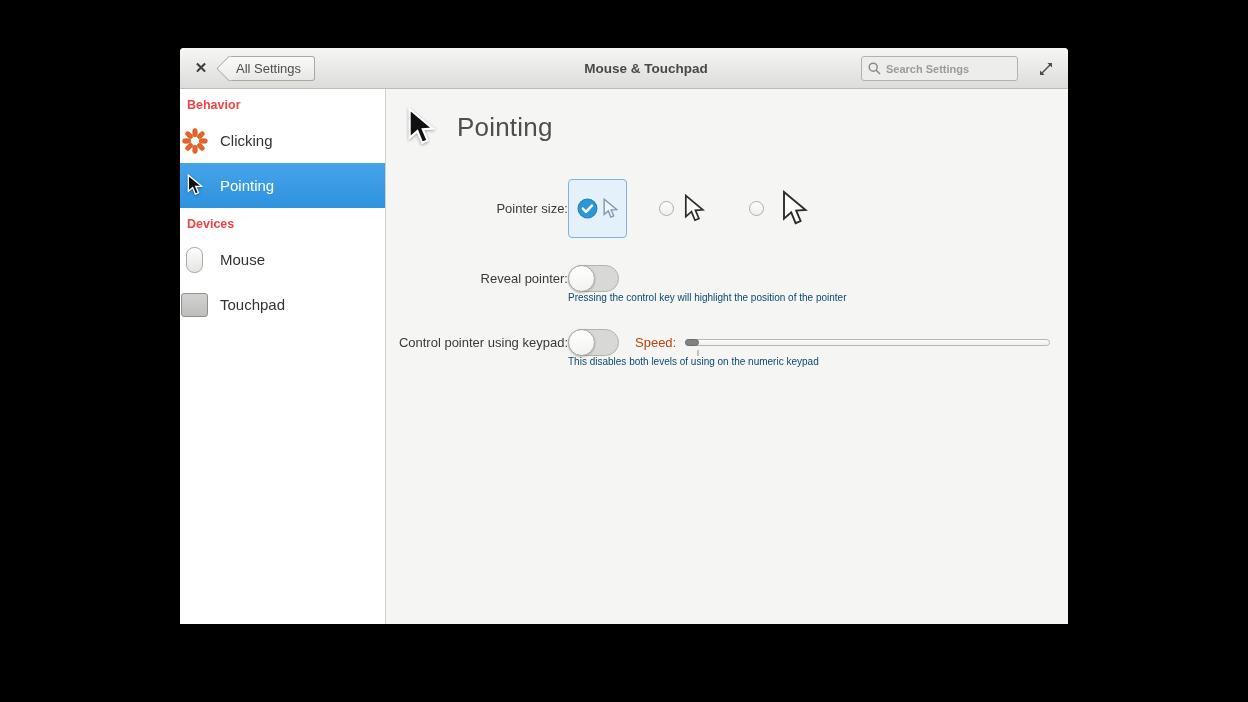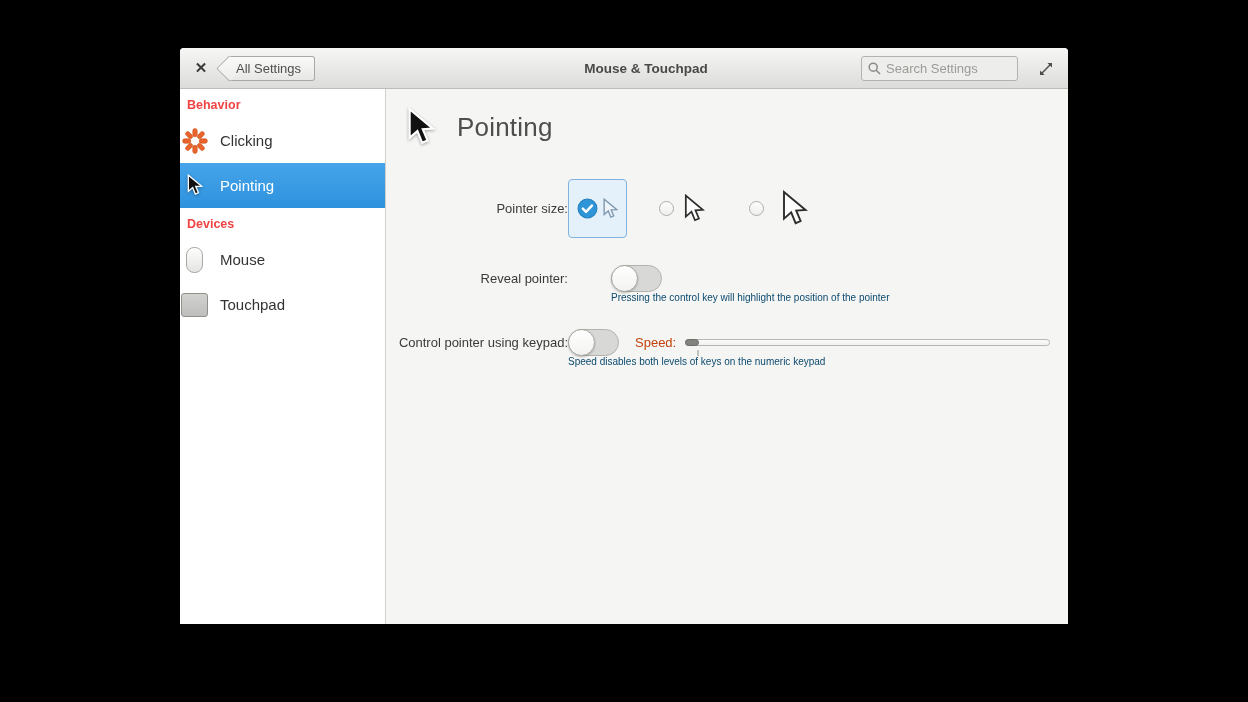--- a/index.html
+++ b/index.html
@@ -21,21 +21,21 @@
   .back-btn::before { content:''; position:absolute; left:-9px; top:2.6px; width:18px; height:18px;
               transform:rotate(45deg); border-left:1px solid #a9a9a4; border-bottom:1px solid #a9a9a4;
               background:linear-gradient(135deg,#fafaf9,#ececea); border-radius:2px 0 2px 2px; }
   .back-btn span { position:relative; font-size:13px; color:#504f4d; }
   .tb-title { position:absolute; left:0; right:0; text-align:center; font-size:13.5px;
               font-weight:bold; color:#494947; pointer-events:none;padding-left:44px; }
   .search-box { position:absolute; right:50px; top:8px; width:157px; height:25px;
               background:#ededeb; border:1px solid #b2b2ae; border-radius:3px;
               display:flex; align-items:center; padding-left:6px; }
   .search-box input { border:none; background:transparent; outline:none; width:118px;
-              font-size:13px; color:#555; font-family:"Liberation Sans",sans-serif; margin-left:5px; }
+              font-size:11px; color:#555; font-family:"Liberation Sans",sans-serif; margin-left:5px;font-weight:bold; }
   .search-box input::placeholder { color:#9b9b97; }
   .max-btn { position:absolute; right:14px; top:13px; width:16px; height:16px; }
 
   
   .win-body { display:flex; height:535px; }
   .sidebar { width:206px; background:#ffffff; border-right:1px solid #cfcfcb; }
   .section-header { font-size:12.5px; font-weight:bold; color:#ef4444; padding:9px 0 6px 7px; }
   .side-item { height:45px; display:flex; align-items:center; }
   .side-item .icn { width:29px; display:flex; justify-content:center; }
   .side-item .lbl { margin-left:11px; font-size:15px; color:#333; }
@@ -60,21 +60,21 @@
            background:linear-gradient(#fdfdfc,#efefed); }
   .gap-a{margin-left:32px;} .gap-b{margin-left:10px;} .gap-c{margin-left:44px;} .gap-d{margin-left:18px;}
 
   
   .toggle { position:relative; width:51px; height:27px; border-radius:14px;
             background:#d8d8d6; border:1px solid #b2b2af; }
   .toggle .knob { position:absolute; left:-1px; top:-1px; width:27px; height:27px; border-radius:50%;
             background:linear-gradient(#ffffff,#f2f2f0); border:1px solid #a6a6a2;
             box-shadow:0 1px 2px rgba(0,0,0,.25); }
 
-  .row-reveal { margin-top:27px;gap:43px; }
+  .row-reveal { margin-top:27px; }
   .row-reveal .row-label, .row-keypad .row-label { line-height:27px; }
   .desc { font-size:10px; color:#0c4a6e; }
 
   .row-keypad { margin-top:26px; }
   .keypad-line { display:flex; align-items:center; }
   .speed-lbl { font-size:13px; margin-left:16px; }
   .slider { position:relative; width:365px; height:7px; margin-left:9px;
             background:linear-gradient(#fbfbfa,#f1f1ef); border:1px solid #b6b6b2; border-radius:4px; }
   .slider .handle { position:absolute; left:-1px; top:-1px; width:14px; height:7px;
             border-radius:4px; background:#82827e; border:1px solid #6d6d69; }
@@ -207,19 +207,19 @@
           <div class="keypad-line">
             <div class="toggle">
               <span class="knob"></span>
             </div>
             <span class="speed-lbl dim">Speed:</span>
             <div class="slider">
               <span class="handle"></span>
               <span class="tick"></span>
             </div>
           </div>
-          <div class="desc">Speed disables both levels of keys on the numeric keypad</div>
+          <div class="desc">This disables both levels of using on the numeric keypad</div>
         </div>
       </div>
 
     </div>
   </div>
 </div>
 
 </body></html>

